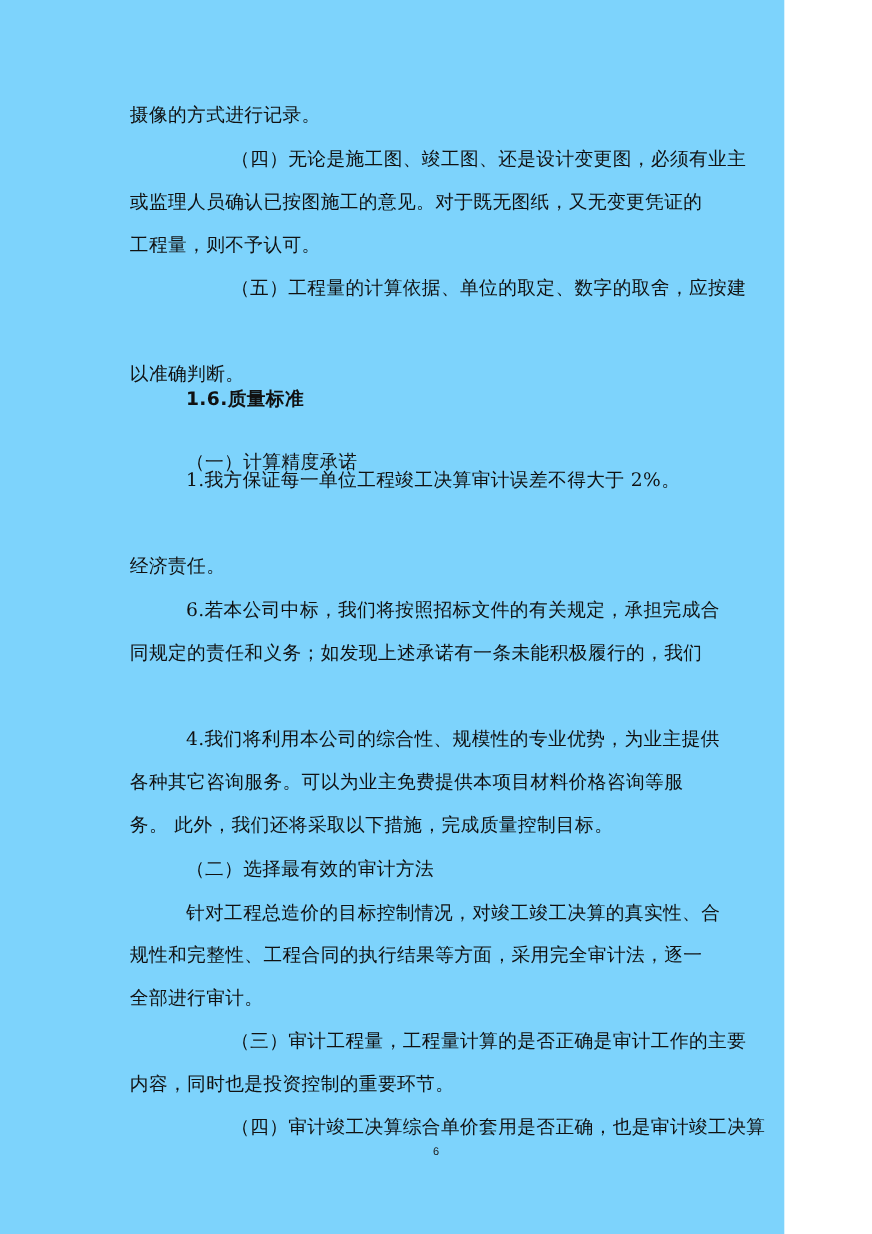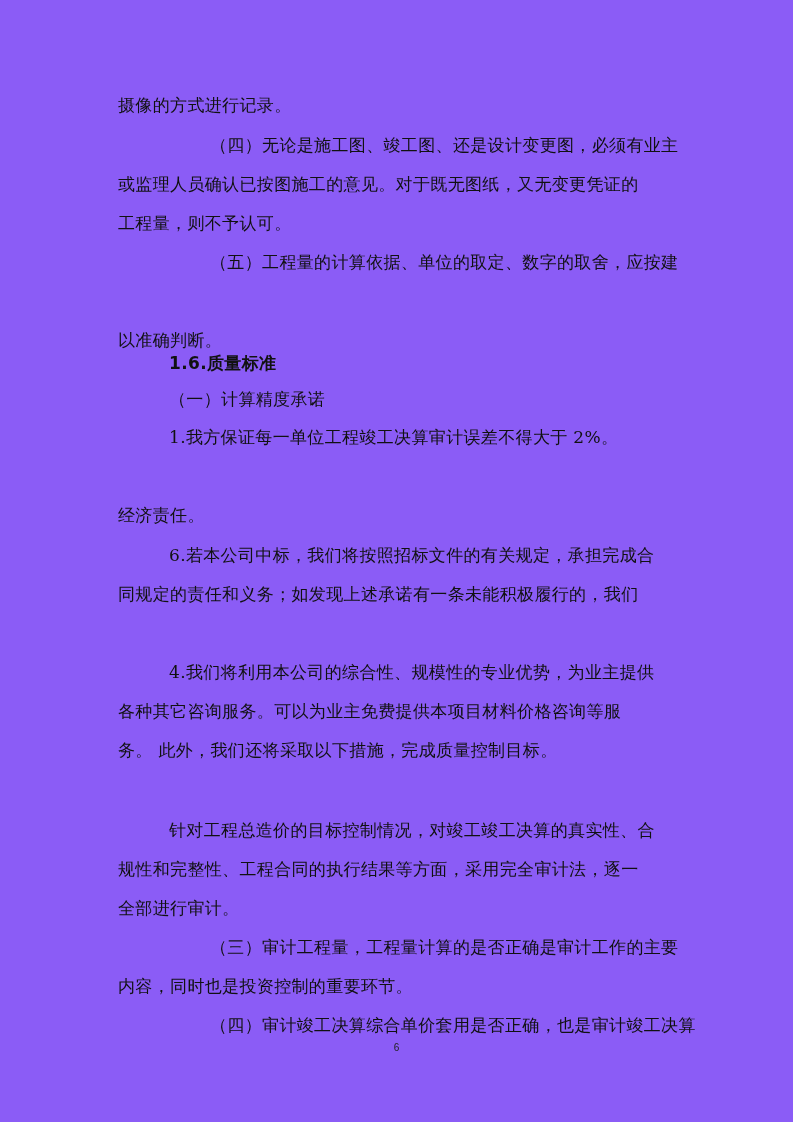--- a/index.html
+++ b/index.html
@@ -1,45 +1,46 @@
 <!DOCTYPE html>
 <html><head>
 <meta charset="utf-8">
 <style>
   html, body { margin:0; padding:0; background:#ffffff; }
   body { width:793px; height:1122px; position:relative; overflow:hidden;
          font-family:"DejaVu Serif","Liberation Serif",serif; color:#111; }
-  .page { position:absolute; left:0; top:0; width:793px; height:1122px; background:#8b5cf6; }
+  .page { position:absolute; left:0; top:0; width:713px; height:1122px; background:#7dd3fc; }
   .line { position:absolute; left:118px; width:560px; font-size:17px; line-height:20px;
           white-space:nowrap; letter-spacing:0.35px; }
   .ind { left:159px;margin-left:10px; }
   .ind2 { left:176px;margin-left:34px; }
   .heading { font-weight:bold; font-family:"DejaVu Sans","Liberation Sans",sans-serif; }
   .pagenum { position:absolute; top:1042px; left:0; width:793px; text-align:center;
              font-size:10px; font-family:"Liberation Sans",sans-serif; color:#222; }
 </style>
 </head>
 <body>
 
 <div class="page">
   <div class="line" style="top:95px">摄像的方式进行记录。</div>
   <div class="line ind2" style="top:135px">（四）无论是施工图、竣工图、还是设计变更图，必须有业主</div>
   <div class="line" style="top:174px">或监理人员确认已按图施工的意见。对于既无图纸，又无变更凭证的</div>
   <div class="line" style="top:213px">工程量，则不予认可。</div>
   <div class="line ind2" style="top:252px">（五）工程量的计算依据、单位的取定、数字的取舍，应按建</div>
   <div class="line" style="top:330px">以准确判断。</div>
   <div class="line ind heading" style="top:353px">1.6.质量标准</div>
-  <div class="line ind" style="top:389px">（一）计算精度承诺</div>
+  <div class="line ind" style="top:410px">（一）计算精度承诺</div>
   <div class="line ind" style="top:427px">1.我方保证每一单位工程竣工决算审计误差不得大于 2%。</div>
   <div class="line" style="top:505px">经济责任。</div>
   <div class="line ind" style="top:545px">6.若本公司中标，我们将按照招标文件的有关规定，承担完成合</div>
   <div class="line" style="top:584px">同规定的责任和义务；如发现上述承诺有一条未能积极履行的，我们</div>
   <div class="line ind" style="top:662px">4.我们将利用本公司的综合性、规模性的专业优势，为业主提供</div>
   <div class="line" style="top:701px">各种其它咨询服务。可以为业主免费提供本项目材料价格咨询等服</div>
   <div class="line" style="top:740px">务。 此外，我们还将采取以下措施，完成质量控制目标。</div>
+  <div class="line ind" style="top:780px">（二）选择最有效的审计方法</div>
   <div class="line ind" style="top:820px">针对工程总造价的目标控制情况，对竣工竣工决算的真实性、合</div>
   <div class="line" style="top:859px">规性和完整性、工程合同的执行结果等方面，采用完全审计法，逐一</div>
   <div class="line" style="top:898px">全部进行审计。</div>
   <div class="line ind2" style="top:937px">（三）审计工程量，工程量计算的是否正确是审计工作的主要</div>
   <div class="line" style="top:976px">内容，同时也是投资控制的重要环节。</div>
   <div class="line ind2" style="top:1015px">（四）审计竣工决算综合单价套用是否正确，也是审计竣工决算</div>
   <div class="pagenum">6</div>
 </div>
 
 </body></html>

